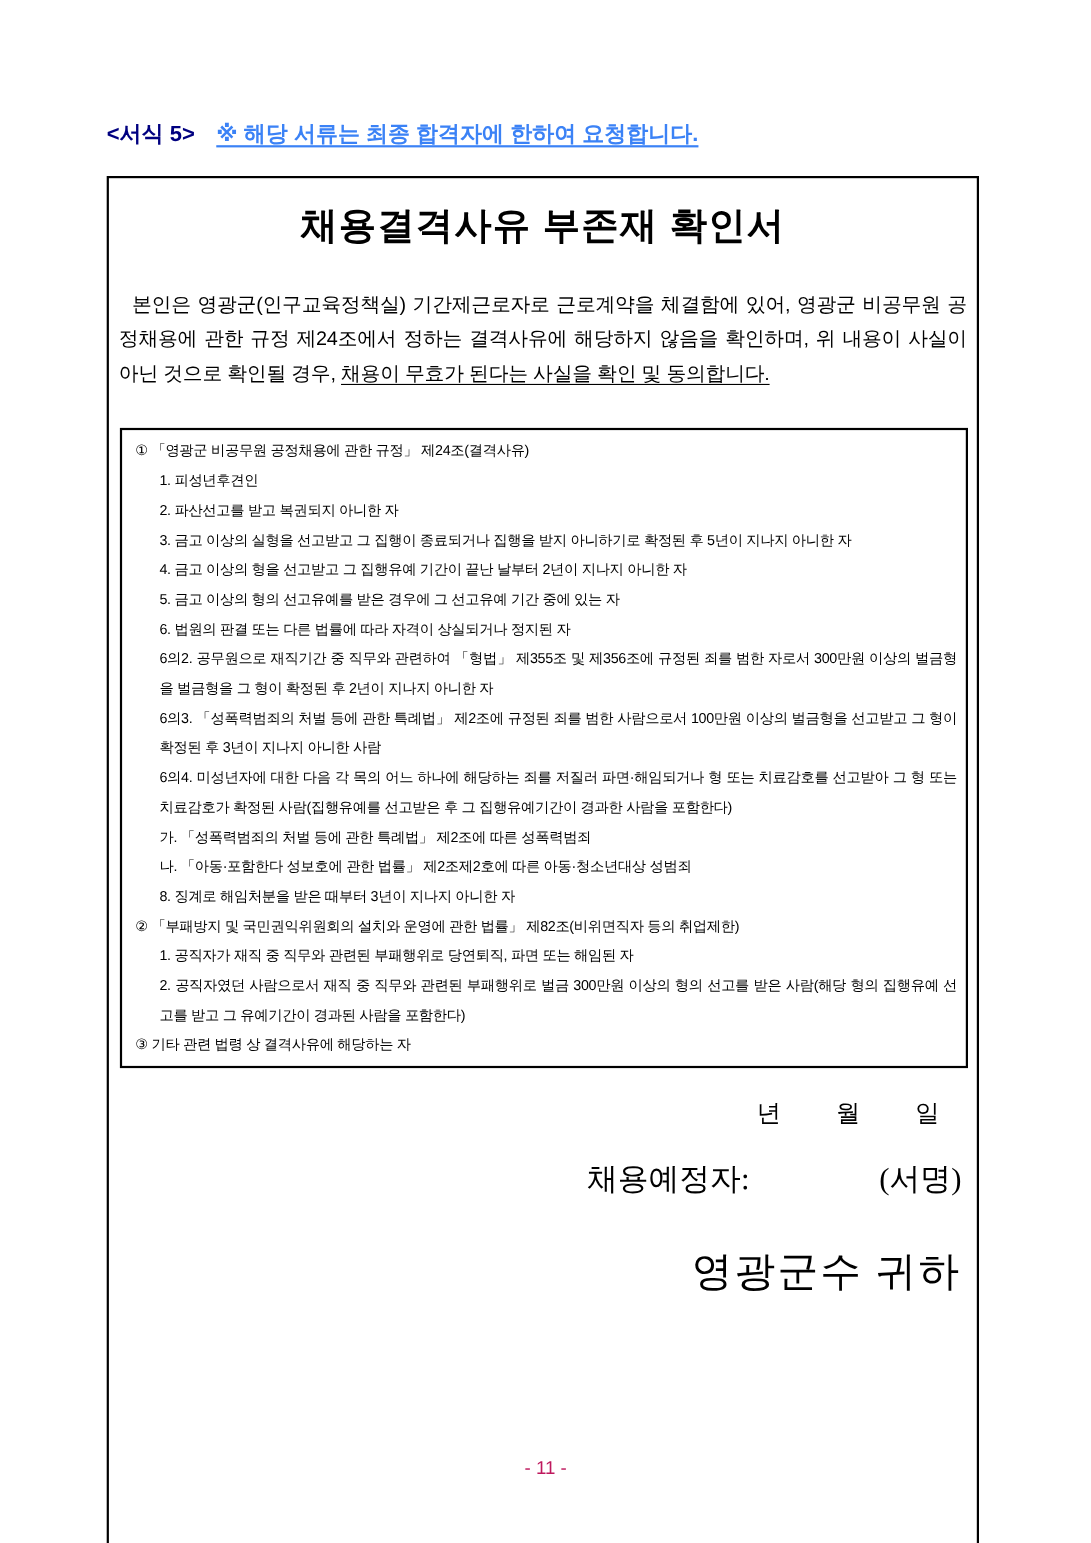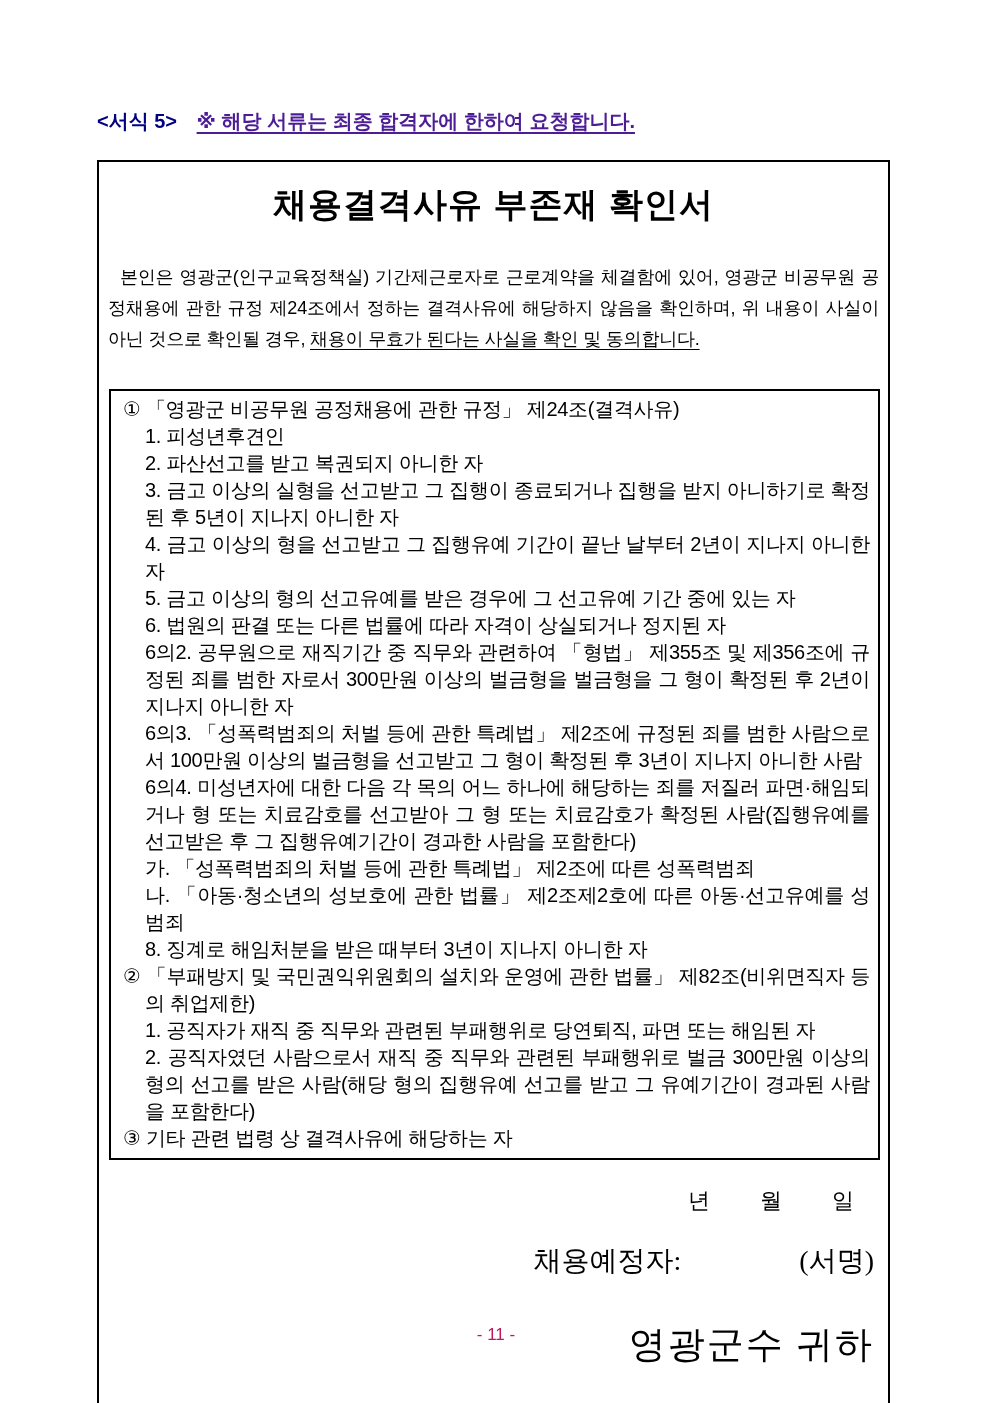--- a/index.html
+++ b/index.html
@@ -6,37 +6,37 @@
   .page {
     position:relative; width:992px; height:1403px; background:#ffffff;
     font-family:"Liberation Sans","DejaVu Sans",sans-serif; color:#000;
     overflow:hidden;
   }
   .header-line {
     position:absolute; left:97px; top:108px; width:800px;
     font-size:20px; font-weight:bold; white-space:nowrap;
   }
   .form-label { color:#000080; margin-right:14px; }
-  .notice { color:#4c1d95; text-decoration:underline; text-underline-offset:4px; }
+  .notice { color:#3b82f6; text-decoration:underline; text-underline-offset:4px; }
   .outer-box {
     position:absolute; left:97px; top:160px; width:793px; height:1308px;
     border:2px solid #000; box-sizing:border-box; overflow:hidden;
   }
   .title {
     margin:20px 0 0 0; text-align:center;
     font-size:34px; font-weight:bold; letter-spacing:1px;
   }
   .intro {
     margin:34px 9px 0 9px; font-size:18px; line-height:31px;
     text-align:justify; text-indent:12px; letter-spacing:-0.2px;
   }
   .intro .u { text-decoration:underline; text-underline-offset:4px; }
   .inner-box {
     margin:34px 8px 0 10px; border:2px solid #000;
-    padding:5px 8px 6px 6px; font-size:20px; line-height:27px;
+    padding:5px 8px 6px 6px; font-size:13px; line-height:27px;
     letter-spacing:-0.3px;
   }
   .clause { text-align:justify; }
   .clause.circled  { padding-left:28px; text-indent:-22px; }
   .clause.numbered { padding-left:28px; text-indent:0; }
   .sig-serif { font-family:"Liberation Serif","DejaVu Serif",serif; }
   .date-line {
     margin:26px 34px 0 0; display:flex; justify-content:flex-end;
     gap:50px; font-size:22px;
   }
@@ -75,21 +75,21 @@
         <div class="clause numbered">1. 피성년후견인</div>
         <div class="clause numbered">2. 파산선고를 받고 복권되지 아니한 자</div>
         <div class="clause numbered">3. 금고 이상의 실형을 선고받고 그 집행이 종료되거나 집행을 받지 아니하기로 확정된 후 5년이 지나지 아니한 자</div>
         <div class="clause numbered">4. 금고 이상의 형을 선고받고 그 집행유예 기간이 끝난 날부터 2년이 지나지 아니한 자</div>
         <div class="clause numbered">5. 금고 이상의 형의 선고유예를 받은 경우에 그 선고유예 기간 중에 있는 자</div>
         <div class="clause numbered">6. 법원의 판결 또는 다른 법률에 따라 자격이 상실되거나 정지된 자</div>
         <div class="clause numbered">6의2. 공무원으로 재직기간 중 직무와 관련하여 「형법」 제355조 및 제356조에 규정된 죄를 범한 자로서 300만원 이상의 벌금형을 벌금형을 그 형이 확정된 후 2년이 지나지 아니한 자</div>
         <div class="clause numbered">6의3. 「성폭력범죄의 처벌 등에 관한 특례법」 제2조에 규정된 죄를 범한 사람으로서 100만원 이상의 벌금형을 선고받고 그 형이 확정된 후 3년이 지나지 아니한 사람</div>
         <div class="clause numbered">6의4. 미성년자에 대한 다음 각 목의 어느 하나에 해당하는 죄를 저질러 파면·해임되거나 형 또는 치료감호를 선고받아 그 형 또는 치료감호가 확정된 사람(집행유예를 선고받은 후 그 집행유예기간이 경과한 사람을 포함한다)</div>
         <div class="clause numbered">가. 「성폭력범죄의 처벌 등에 관한 특례법」 제2조에 따른 성폭력범죄</div>
-        <div class="clause numbered">나. 「아동·청소년의 성보호에 관한 법률」 제2조제2호에 따른 아동·선고유예를 성범죄</div>
+        <div class="clause numbered">나. 「아동·포함한다 성보호에 관한 법률」 제2조제2호에 따른 아동·청소년대상 성범죄</div>
         <div class="clause numbered">8. 징계로 해임처분을 받은 때부터 3년이 지나지 아니한 자</div>
         <div class="clause circled">② 「부패방지 및 국민권익위원회의 설치와 운영에 관한 법률」 제82조(비위면직자 등의 취업제한)</div>
         <div class="clause numbered">1. 공직자가 재직 중 직무와 관련된 부패행위로 당연퇴직, 파면 또는 해임된 자</div>
         <div class="clause numbered">2. 공직자였던 사람으로서 재직 중 직무와 관련된 부패행위로 벌금 300만원 이상의 형의 선고를 받은 사람(해당 형의 집행유예 선고를 받고 그 유예기간이 경과된 사람을 포함한다)</div>
         <div class="clause circled">③ 기타 관련 법령 상 결격사유에 해당하는 자</div>
       </div>
 
     <div class="date-line sig-serif">
       <span>년</span>
       <span>월</span>

